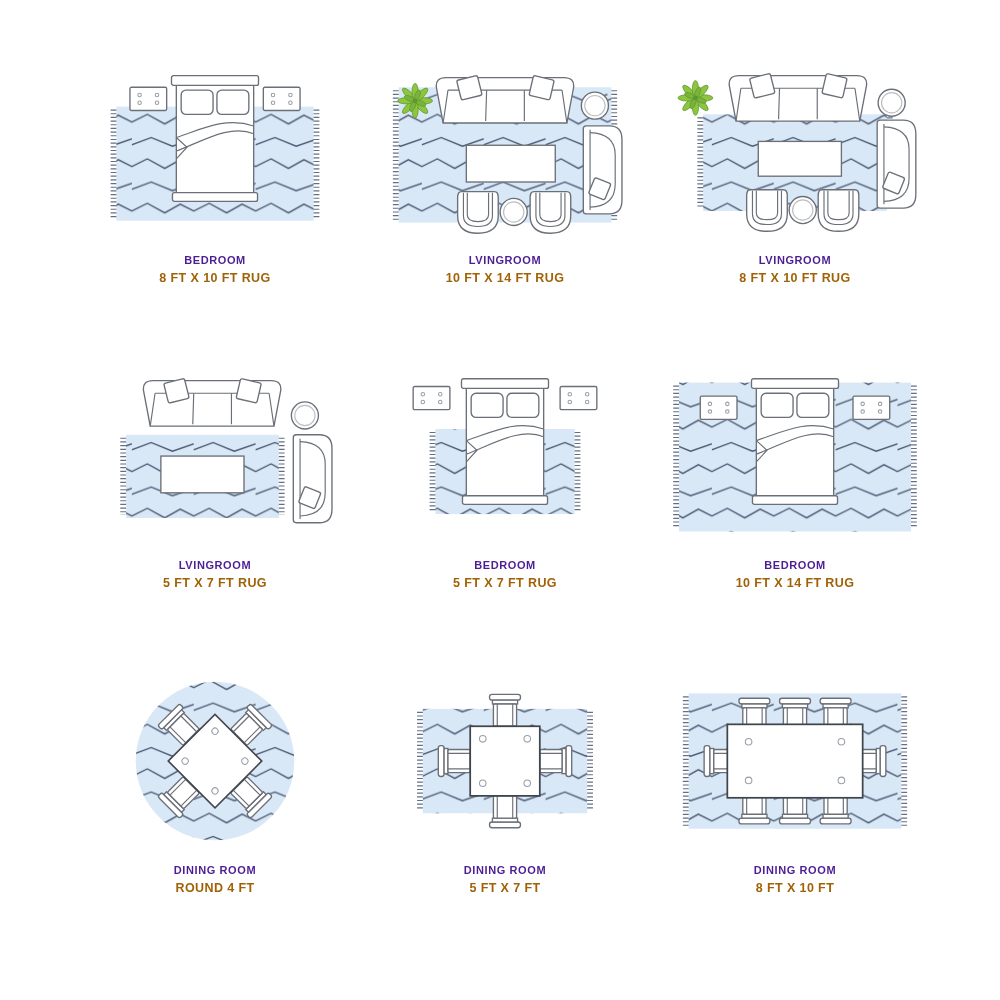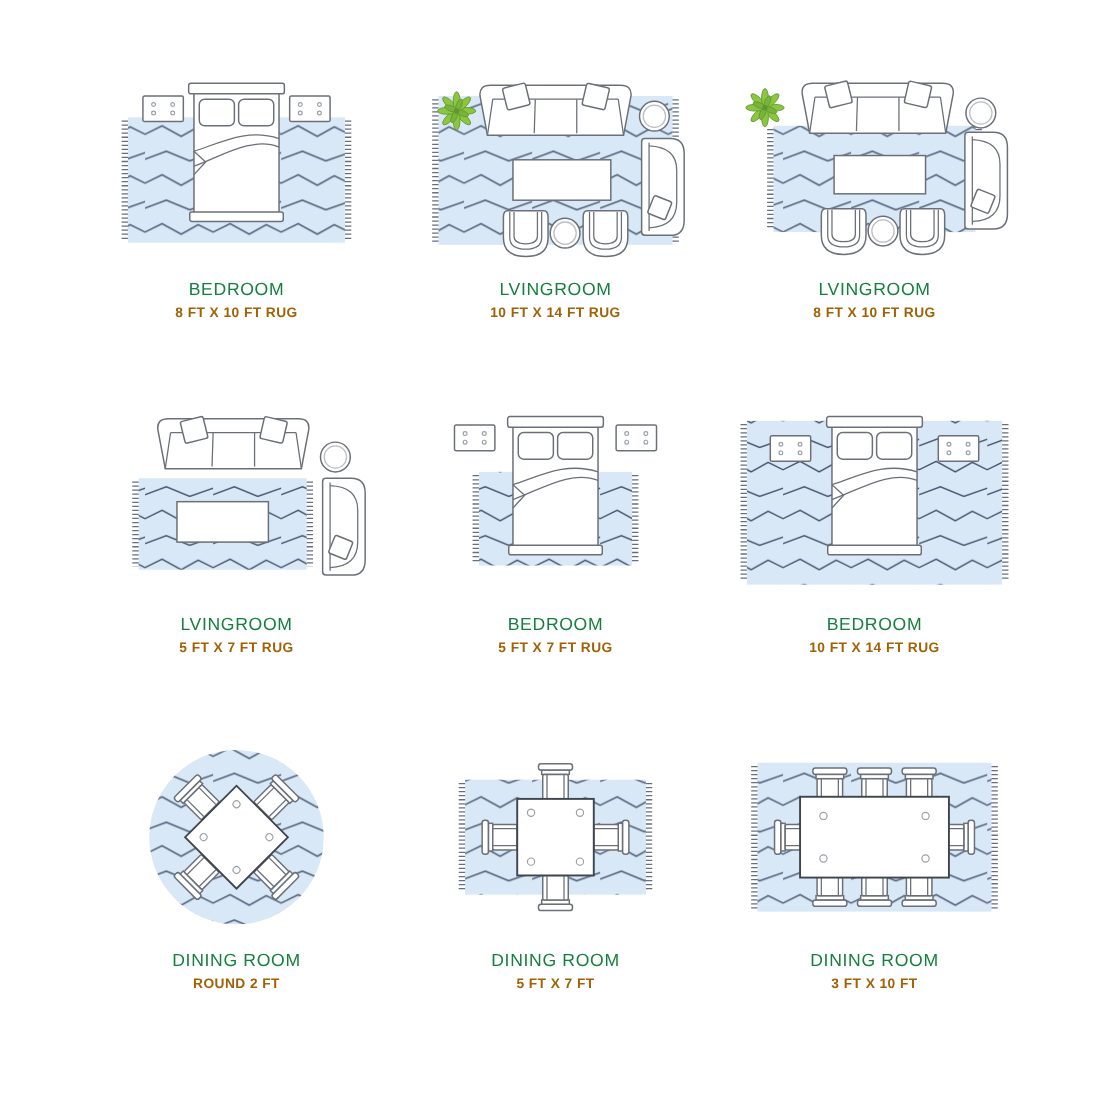--- a/index.html
+++ b/index.html
@@ -12,21 +12,21 @@
     display:grid;
     grid-template-columns:290px 290px 290px;
     grid-template-rows:305px 305px 305px;
     margin:42px 0 0 70px;
   }
   .cell{margin:0;display:flex;flex-direction:column;align-items:center;}
   .illo{height:198px;display:flex;align-items:flex-end;justify-content:center;padding-bottom:6px;}
   .illo svg{display:block;}
   .caption{text-align:center;margin-top:8px;}
   .room-title{
-    font-size:16px;font-weight:400;letter-spacing:.6px;color:#15803d;line-height:1.25;
+    font-size:11px;font-weight:700;letter-spacing:.6px;color:#4c1d95;line-height:1.25;
   }
   .room-size{
     font-size:12.5px;font-weight:700;letter-spacing:.4px;color:#a16207;margin-top:2px;line-height:1.3;
   }
   
   .rug{fill:#d9e8f7;stroke:none;}
   .pattern-fill{fill:url(#zz);stroke:none;}
   .zzline{fill:none;stroke:#47566e;stroke-width:1.4;}
   .fringe{stroke:#47566e;stroke-width:6;stroke-dasharray:1.2 2.6;fill:none;opacity:.85;}
   .fill-white{fill:#ffffff;stroke:#6b7078;stroke-width:1.4;}
@@ -287,21 +287,21 @@
         <g transform="translate(114,124) rotate(-45)">
             <use href="#dchair"></use>
           </g>
         <g transform="translate(150,88) rotate(45) scale(.95)">
             <use href="#sqtable"></use>
           </g>
       </svg>
     </div>
     <figcaption class="caption">
       <div class="room-title">DINING ROOM</div>
-      <div class="room-size">ROUND 2 FT</div>
+      <div class="room-size">ROUND 4 FT</div>
     </figcaption>
   </figure>
 
   <figure class="cell">
     <div class="illo">
       <svg viewBox="0 0 300 180" width="290" height="174">
         <rect x="65" y="34" width="170" height="108" class="rug"></rect>
         <rect x="65" y="34" width="170" height="108" class="pattern-fill"></rect>
         <line x1="62" y1="37" x2="62" y2="139" class="fringe"></line>
         <line x1="238" y1="37" x2="238" y2="139" class="fringe"></line>
@@ -363,17 +363,17 @@
           <rect x="-70" y="-38" width="140" height="76" class="table-dark"></rect>
           <circle cx="-48" cy="-20" r="3.4" class="knob"></circle>
             <circle cx="48" cy="-20" r="3.4" class="knob"></circle>
           <circle cx="-48" cy="20" r="3.4" class="knob"></circle>
             <circle cx="48" cy="20" r="3.4" class="knob"></circle>
         </g>
       </svg>
     </div>
     <figcaption class="caption">
       <div class="room-title">DINING ROOM</div>
-      <div class="room-size">3 FT X 10 FT</div>
+      <div class="room-size">8 FT X 10 FT</div>
     </figcaption>
   </figure>
 
 </div>
 
 </body></html>

